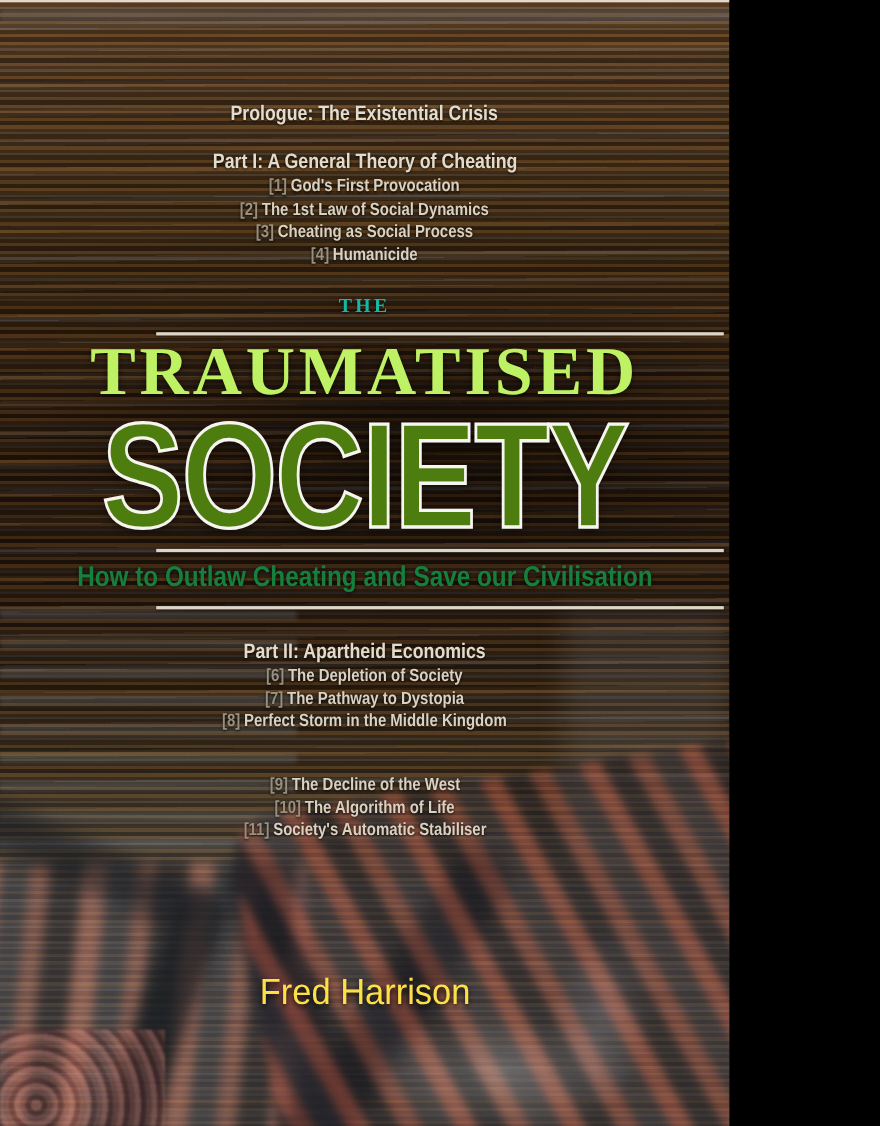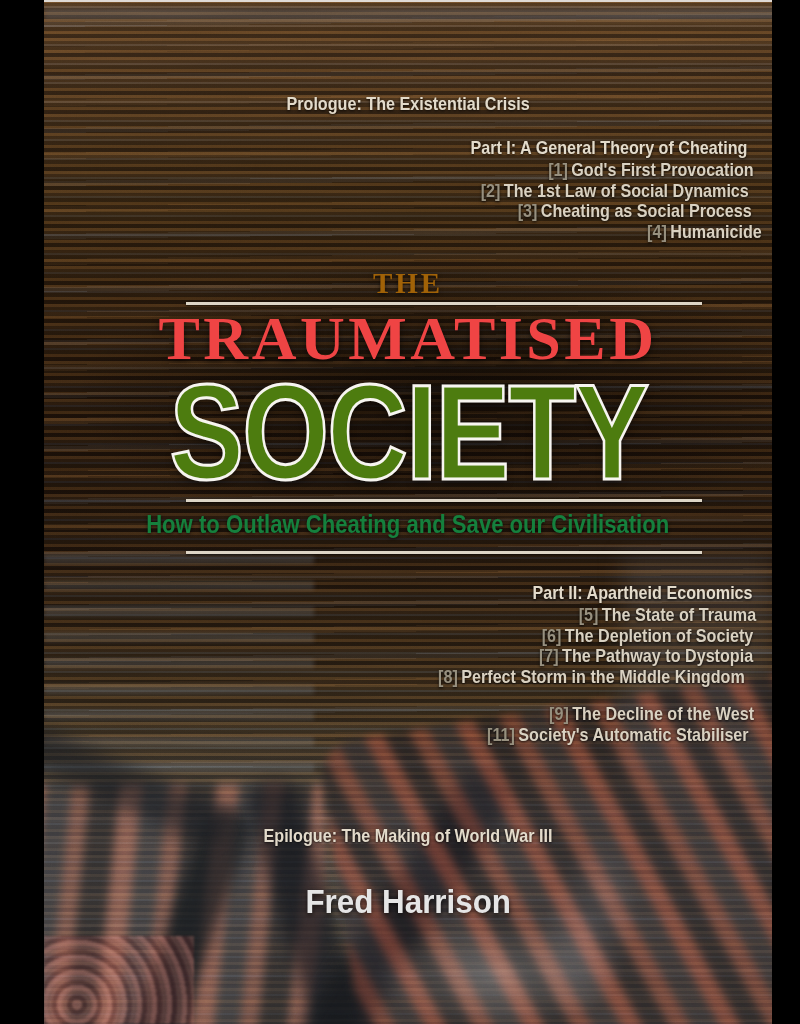--- a/index.html
+++ b/index.html
@@ -1,18 +1,18 @@
 <!DOCTYPE html>
 <html><head>
 <meta charset="utf-8">
 <style>
   html,body{margin:0;padding:0;background:#000;}
   .cover{
-    position:relative;width:728px;height:1024px;overflow:hidden;
-    background:#1c1108;font-family:"Liberation Sans",sans-serif;margin-left:44px;
+    position:relative;width:663px;height:1024px;overflow:hidden;
+    background:#1c1108;font-family:"Liberation Sans",sans-serif;
   }
   
   .bg{position:absolute;inset:0;}
   .bg-base{
     position:absolute;inset:0;
     background-image:
       repeating-linear-gradient(180deg,
         rgba(122,84,44,.38) 0 3px, rgba(52,36,20,.5) 3px 6px,
         rgba(88,94,104,.22) 6px 8px, rgba(38,26,14,.55) 8px 12px,
         rgba(104,70,34,.42) 12px 15px, rgba(26,17,10,.55) 15px 19px),
@@ -64,46 +64,46 @@
       rgba(216,132,120,.55) 0 5px, rgba(102,46,46,.5) 5px 10px, rgba(192,112,100,.4) 10px 15px);
     filter:blur(1px);}
   .noise{position:absolute;inset:0;mix-blend-mode:overlay;opacity:.45;}
 
   
   .content{position:absolute;inset:0;}
   .line{position:absolute;left:0;right:0;text-align:center;}
   .cond{display:inline-block;transform:scaleX(.85);transform-origin:50% 50%;white-space:nowrap;}
   .toc-heading{font-weight:bold;font-size:19px;line-height:23px;color:#e3dbcb;
     text-shadow:0 1px 3px rgba(0,0,0,.8);}
-  .chapter{font-weight:bold;font-size:19px;line-height:20.5px;color:#d9d1c1;
+  .chapter{font-weight:bold;font-size:16px;line-height:20.5px;color:#d9d1c1;
     text-shadow:0 1px 3px rgba(0,0,0,.8);}
   .chnum{color:#97907f;}
   .chtitle{margin-left:4px;}
-  .part-block{position:absolute;left:0;right:0;text-align:right;}
+  .part-block{position:absolute;left:0;right:0;text-align:center;}
   .part-block .toc-heading{margin-bottom:1px;}
-  .the{top:269px;font-family:"Liberation Serif",serif;font-weight:bold;font-size:29px;
-    line-height:1;letter-spacing:3px;color:#a16207;text-shadow:0 1px 4px rgba(0,0,0,.6);}
+  .the{top:269px;font-family:"Liberation Serif",serif;font-weight:bold;font-size:18px;
+    line-height:1;letter-spacing:3px;color:#14b8a6;text-shadow:0 1px 4px rgba(0,0,0,.6);}
   .traumatised{top:307px;font-family:"Liberation Serif",serif;font-weight:bold;font-size:62px;
-    line-height:1;letter-spacing:3.5px;color:#ef4444;text-shadow:0 2px 6px rgba(0,0,0,.55);}
+    line-height:1;letter-spacing:3.5px;color:#bef264;text-shadow:0 2px 6px rgba(0,0,0,.55);}
   .society{top:364px;font-weight:bold;font-size:136px;line-height:1;color:#4d7c0f;}
   .society-inner{display:inline-block;transform:scaleX(.82);transform-origin:50% 50%;
     letter-spacing:-2px;-webkit-text-stroke:3px #f7f5f0;text-shadow:0 3px 8px rgba(0,0,0,.5);}
   .rule{position:absolute;left:142px;width:516px;height:3px;background:#ddd5c6;
     box-shadow:0 1px 2px rgba(0,0,0,.6);}
   .rule-the{top:302px;}
   .rule-sub-top{top:499px;}
   .rule-sub-bottom{top:551px;}
   .subtitle{top:507px;font-weight:bold;font-size:26px;line-height:34px;color:#15803d;
     text-shadow:0 1px 4px rgba(0,0,0,.7);}
   .prologue{top:92px;}
   .part1{top:136px;}
   .part2{top:581px;}
   .part3{top:704px;}
   .epilogue{top:824px;}
-  .author{top:884px;font-weight:bold;font-size:33px;line-height:36px;color:#e5e5e5;
+  .author{top:884px;font-weight:normal;font-size:33px;line-height:36px;color:#fde047;
     text-shadow:0 2px 5px rgba(0,0,0,.7);}
   .author .cond{transform:scaleX(.95);}
 </style>
 </head>
 <body>
 
 <div class="cover">
 
   <div class="bg">
     <div class="bg-base dec"></div>
@@ -171,44 +171,41 @@
     <div class="line subtitle">
       <span class="cond">How to Outlaw Cheating and Save our Civilisation</span>
     </div>
     <div class="rule rule-sub-bottom"></div>
 
     <section class="part-block part2">
       <div class="toc-heading">
         <span class="cond">Part II: Apartheid Economics</span>
       </div>
       <div class="chapter">
-        <span class="cond"><span class="chnum">[5]</span><span class="chtitle">The State of Trauma</span></span>
-      </div>
-      <div class="chapter">
         <span class="cond"><span class="chnum">[6]</span><span class="chtitle">The Depletion of Society</span></span>
       </div>
       <div class="chapter">
         <span class="cond"><span class="chnum">[7]</span><span class="chtitle">The Pathway to Dystopia</span></span>
       </div>
       <div class="chapter">
         <span class="cond"><span class="chnum">[8]</span><span class="chtitle">Perfect Storm in the Middle Kingdom</span></span>
       </div>
     </section>
 
     <section class="part-block part3">
       <div class="chapter">
         <span class="cond"><span class="chnum">[9]</span><span class="chtitle">The Decline of the West</span></span>
       </div>
       <div class="chapter">
+        <span class="cond"><span class="chnum">[10]</span><span class="chtitle">The Algorithm of Life</span></span>
+      </div>
+      <div class="chapter">
         <span class="cond"><span class="chnum">[11]</span><span class="chtitle">Society's Automatic Stabiliser</span></span>
       </div>
     </section>
 
-    <div class="line toc-heading epilogue">
-      <span class="cond">Epilogue: The Making of World War III</span>
-    </div>
 
     <div class="line author">
       <span class="cond">Fred Harrison</span>
     </div>
 
   </div>
 </div>
 
 </body></html>

